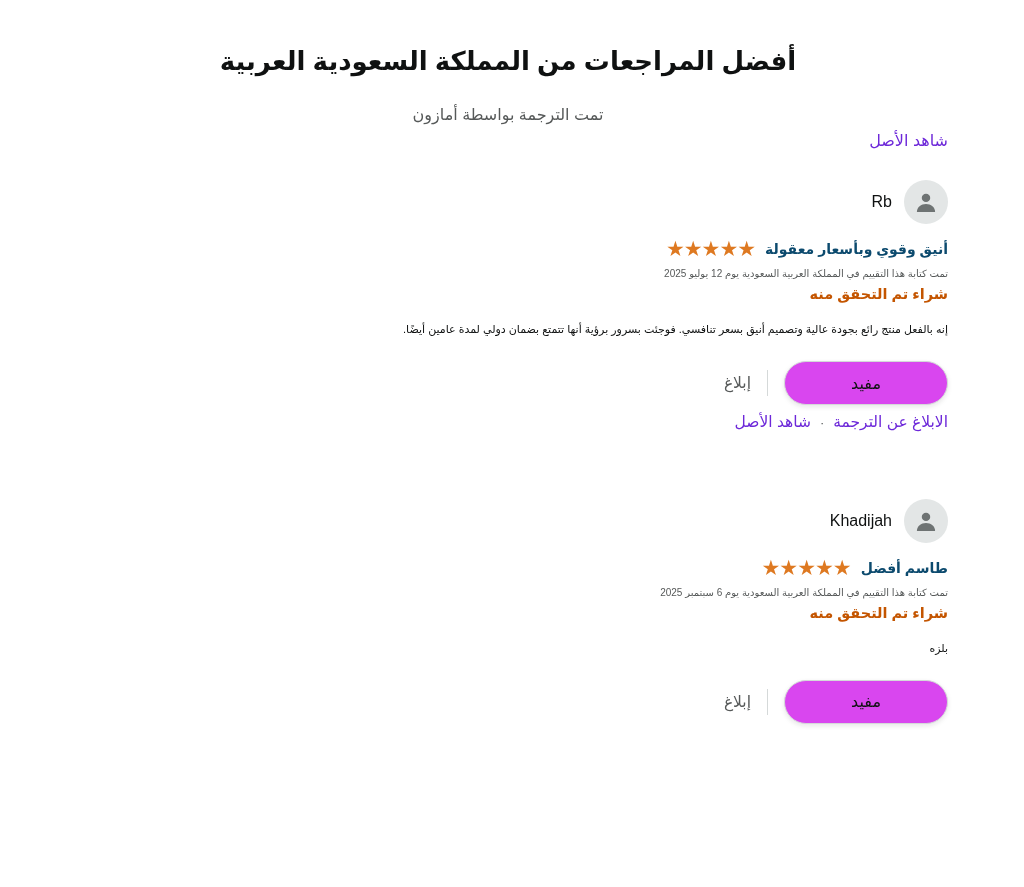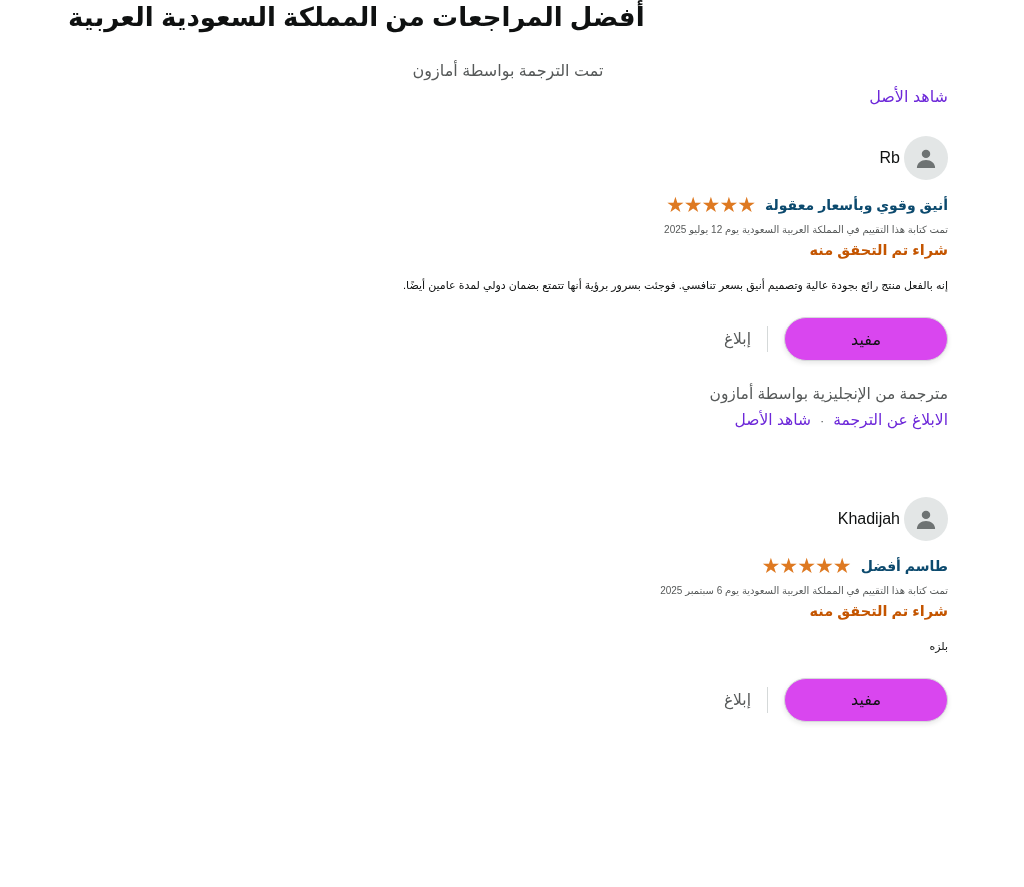--- a/index.html
+++ b/index.html
@@ -25,23 +25,24 @@
   .inner {
     width: 880px;
     margin: 0 0 0 auto;
     padding-right: 0;
   }
   .page-title {
     font-size: 26px;
     font-weight: bold;
     line-height: 1.35;
     color: #0F1111;
+    padding-top: 36px;
     padding-right: 0;
-    margin: 0;
-    text-align: left;
+    margin: 8px;
+    text-align: center;
     letter-spacing: 0;
   }
   .translation-note {
     margin-top: 26px;
     font-size: 16px;
     color: #565959;
     text-align: center;
   }
   .link {
     color: #6d28d9;
@@ -55,21 +56,21 @@
   }
 
   .review {
     margin-top: 30px;
   }
   .review-header {
     display: flex;
     flex-direction: row;
     align-items: center;
     justify-content: flex-start;
-    gap: 4px;
+    gap: 12px;
   }
   .avatar {
     width: 44px;
     height: 44px;
     border-radius: 50%;
     background: #E3E6E6;
     display: flex;
     align-items: center;
     justify-content: center;
     flex: 0 0 auto;
@@ -211,21 +212,20 @@
       <div class="review-date">تمت كتابة هذا التقييم في المملكة العربية السعودية يوم 12 يوليو 2025</div>
       <div class="verified">شراء تم التحقق منه</div>
       <div class="review-body">إنه بالفعل منتج رائع بجودة عالية وتصميم أنيق بسعر تنافسي. فوجئت بسرور برؤية أنها تتمتع بضمان دولي لمدة عامين أيضًا.</div>
 
       <div class="actions">
         <button class="helpful-btn">مفيد</button>
         <div class="divider-v"></div>
         <span class="report-link">إبلاغ</span>
       </div>
 
-      <div class="translated-note">مترجمة من الإنجليزية بواسطة أمازون</div>
       <div class="translation-links">
         <span class="link">الابلاغ عن الترجمة</span>
         <span class="dot-sep">·</span>
         <span class="link">شاهد الأصل</span>
       </div>
     </div>
 
     <div class="spacer-lg"></div>
 
     <div class="review">

